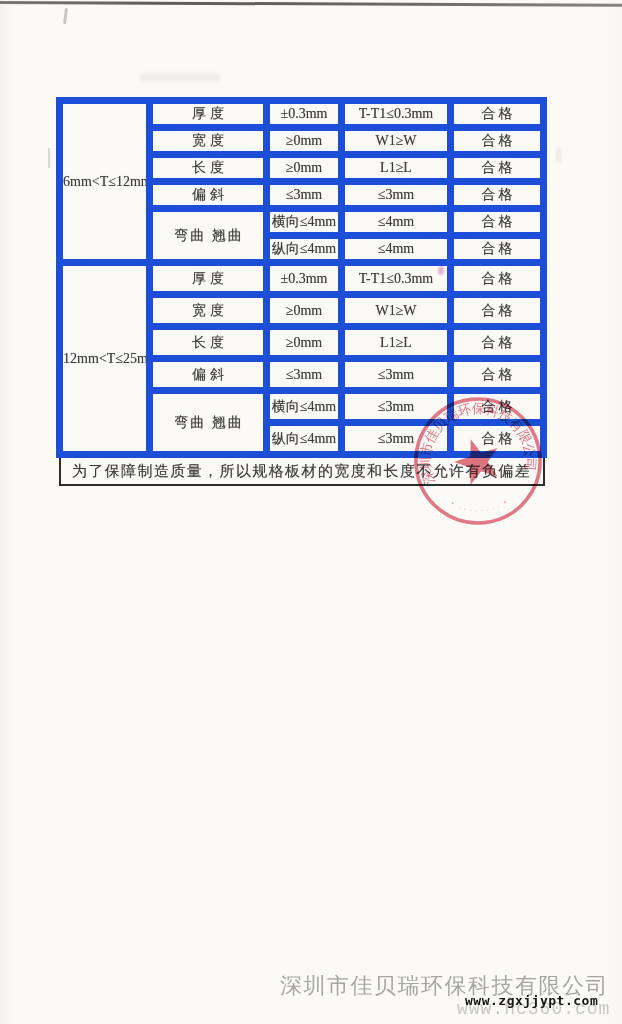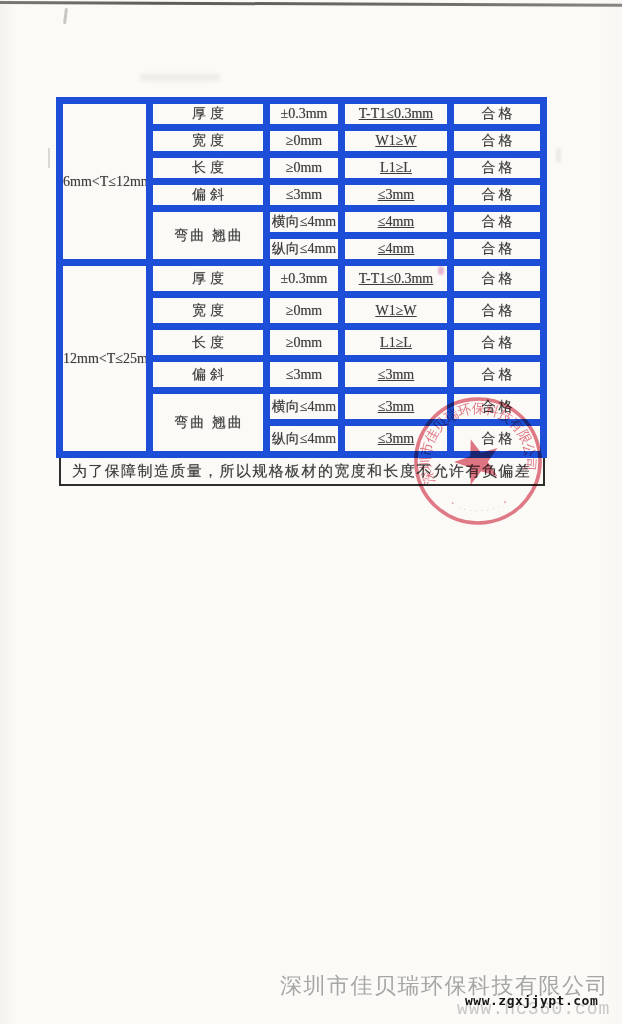--- a/index.html
+++ b/index.html
@@ -38,21 +38,21 @@
     color:#3d3d3d;font-size:14px;
     text-shadow:0 0 .8px rgba(70,70,70,.55);
     overflow:hidden;white-space:nowrap;
   }
   tr.s1{height:27px;}
   tr.s2{height:32px;}
   td.c-range{font-size:12.5px;}
   td.c-item{font-size:15px;letter-spacing:4px;text-indent:4px;}
   td.c-item.bend{letter-spacing:2px;text-indent:2px;font-family:Liberation Serif, serif;}
   td.c-spec{text-align:left;padding-left:7px;font-size:13.5px;}
-  td.c-meas{font-size:13.5px;text-decoration:underline;}
+  td.c-meas{font-size:13.5px;}
   td.c-res{font-size:15px;letter-spacing:3px;text-indent:3px;margin-top:47px;}
   tr.note-row td{
     border:2.4px solid #2d2d2b;
     height:26px;font-size:15px;letter-spacing:1.4px;
   }
 
   
   .stamp{
     position:absolute;left:408px;top:391px;width:140px;height:140px;
     mix-blend-mode:multiply;opacity:.86;filter:blur(.25px);

